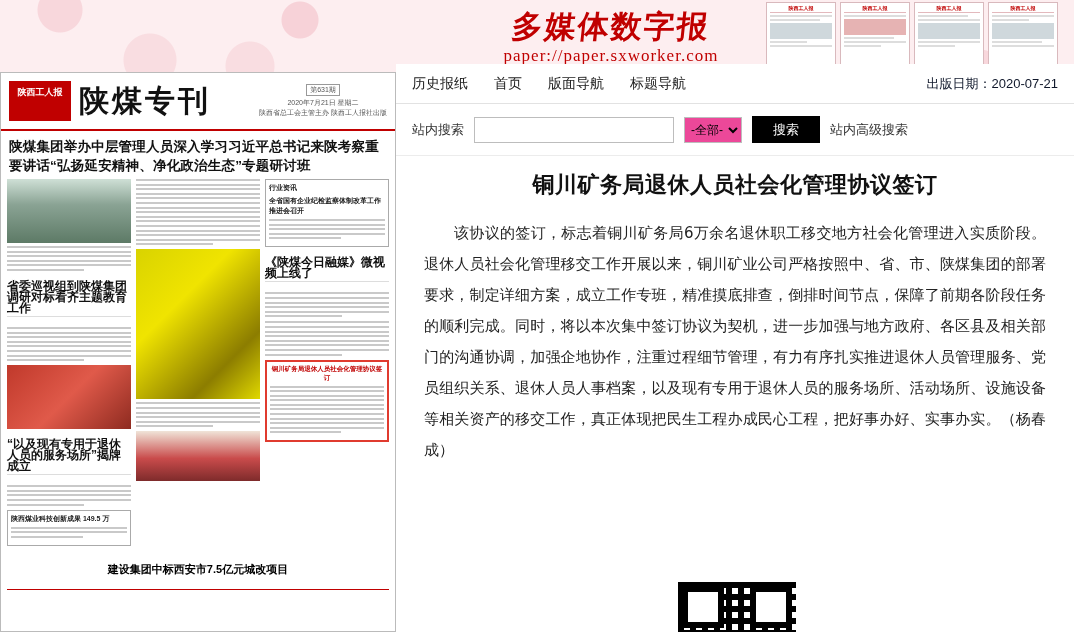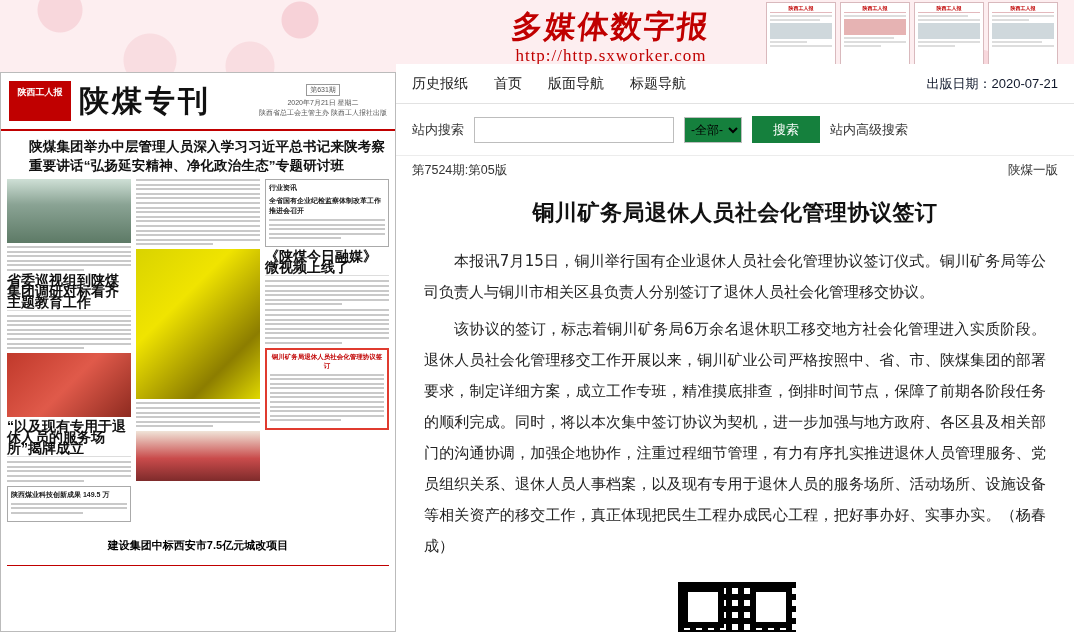--- a/index.html
+++ b/index.html
@@ -77,42 +77,41 @@
     font-family: Liberation Sans, sans-serif;
     font-size: 30px; font-weight: bold; letter-spacing: 3px; color: #111;
   }
   .paper-meta { font-size: 7px; color: #555; line-height: 10px; margin-left: auto; text-align: center; }
   .paper-meta .issue { border: 1px solid #999; display:inline-block; padding: 0 3px; margin-bottom: 2px;}
 
   .headline-block { padding: 6px 8px 4px; }
   .headline {
     font-size: 13.5px; font-weight: bold; line-height: 19px; color: #111;
     letter-spacing: 0.2px;
-    margin-left: 20px;
   }
   .paper-grid {
     display: flex; gap: 5px; padding: 0 6px;
   }
   .col { flex: 1; }
   .photo {
     background: #9aa6ad; height: 64px; margin-bottom: 3px;
     background: linear-gradient(160deg,#7f9aab 0%,#b8c6cd 45%,#6f8a98 100%);
   }
   .photo.crowd { background: linear-gradient(180deg,#cfe0d6 0%,#8aa394 40%,#5d7a66 100%); }
   .photo.machine { background: linear-gradient(135deg,#d9d300 0%,#f0e400 35%,#8c7d00 75%,#e0d800 100%); }
   .photo.red { background: linear-gradient(135deg,#c0392b 0%,#e05a4a 50%,#8e2b20 100%); }
   .photo.stage { background: linear-gradient(180deg,#f0e4d8 0%,#c94b4b 55%,#7e2b2b 100%); }
   .txtlines { margin-bottom: 4px; }
   .txtlines div {
     height: 2px; background: #c9c9c9; margin-bottom: 2.6px;
   }
   .txtlines div.s { width: 62%; }
   .subhead {
-    font-size: 14px; font-weight: bold; color: #111; line-height: 11px;
-    margin: 4px 0; border-bottom: 1px solid #ddd; padding-bottom: 2px;
+    font-size: 12px; font-weight: bold; color: #111; line-height: 11px;
+    margin: 10px 0; border-bottom: 1px solid #ddd; padding-bottom: 2px;
   }
   .boxed-ad {
     border: 1px solid #aaa; padding: 3px; margin-bottom: 4px;
   }
   .boxed-ad .ba-title { font-size: 7px; font-weight: bold; margin-bottom: 3px; color:#222;}
   .highlight-box {
     border: 2px solid #e03b2f; padding: 3px; margin-top: 4px;
   }
   .highlight-box .hb-title { font-size: 6.5px; color:#c00000; font-weight:bold; text-align:center; margin-bottom:3px;}
   .bottom-band {
@@ -140,24 +139,24 @@
     padding: 0 16px; border-bottom: 1px solid #ececec;
     font-size: 13px; color: #333;
   }
   .search-label { color: #333; }
   .search-input {
     width: 200px; height: 26px; border: 1px solid #bdbdbd; padding: 0 6px;
     font-size: 12px; font-family: "Liberation Sans", sans-serif; outline: none;
   }
   .search-select {
     height: 26px; border: 1px solid #bdbdbd; font-size: 12px; padding: 0 2px;
-    background: #15803d; font-family: "Liberation Sans", sans-serif;
+    background: #ec4899; font-family: "Liberation Sans", sans-serif;
   }
   .search-btn {
-    height: 27px; min-width: 68px; background: #15803d; color: #fff;
+    height: 27px; min-width: 68px; background: #000000; color: #fff;
     border: none; font-size: 13px; cursor: pointer;
     font-family: "Liberation Sans", sans-serif;
   }
   .adv-link { color: #333; text-decoration: none; font-size: 13px; cursor: pointer; text-align: center; }
 
   .issuebar {
     height: 28px; display: flex; align-items: center; padding: 0 16px;
     font-size: 12.5px; color: #333;
   }
   .issuebar .right-txt { margin-left: auto; }
@@ -188,21 +187,21 @@
   .qr::after { right: 4px; top: 4px; }
 </style>
 </head>
 <body>
 
 <div class="header">
   <div class="header-deco"></div>
 
   <div class="brand">
     <div class="brand-title">多媒体数字报</div>
-    <div class="brand-url">http://http.sxworker.com</div>
+    <div class="brand-url">paper://paper.sxworker.com</div>
   </div>
 
   <div class="papers-strip">
     <div class="mini-paper">
       <div class="mp-head">陕西工人报</div>
       <div class="mp-line"></div>
         <div class="mp-line w80"></div>
       <div class="mp-img"></div>
         <div class="mp-line w60"></div>
         <div class="mp-line"></div>
@@ -392,27 +391,22 @@
     <select class="search-select">
       <option>-全部-</option>
       <option>标题</option>
       <option>正文</option>
       <option>作者</option>
     </select>
     <button class="search-btn">搜索</button>
     <a class="adv-link">站内高级搜索</a>
   </div>
 
-  <div class="issuebar">
-    <span>第7524期:第05版</span>
-    <span class="right-txt">陕煤一版</span>
-  </div>
 
   <div class="article">
     <h1>铜川矿务局退休人员社会化管理协议签订</h1>
-    <p>本报讯7月15日，铜川举行国有企业退休人员社会化管理协议签订仪式。铜川矿务局等公司负责人与铜川市相关区县负责人分别签订了退休人员社会化管理移交协议。</p>
     <p>该协议的签订，标志着铜川矿务局6万余名退休职工移交地方社会化管理进入实质阶段。退休人员社会化管理移交工作开展以来，铜川矿业公司严格按照中、省、市、陕煤集团的部署要求，制定详细方案，成立工作专班，精准摸底排查，倒排时间节点，保障了前期各阶段任务的顺利完成。同时，将以本次集中签订协议为契机，进一步加强与地方政府、各区县及相关部门的沟通协调，加强企地协作，注重过程细节管理，有力有序扎实推进退休人员管理服务、党员组织关系、退休人员人事档案，以及现有专用于退休人员的服务场所、活动场所、设施设备等相关资产的移交工作，真正体现把民生工程办成民心工程，把好事办好、实事办实。（杨春成）</p>
   </div>
 
   <div class="qr">
     
   </div>
 </div>
 
 </body></html>

